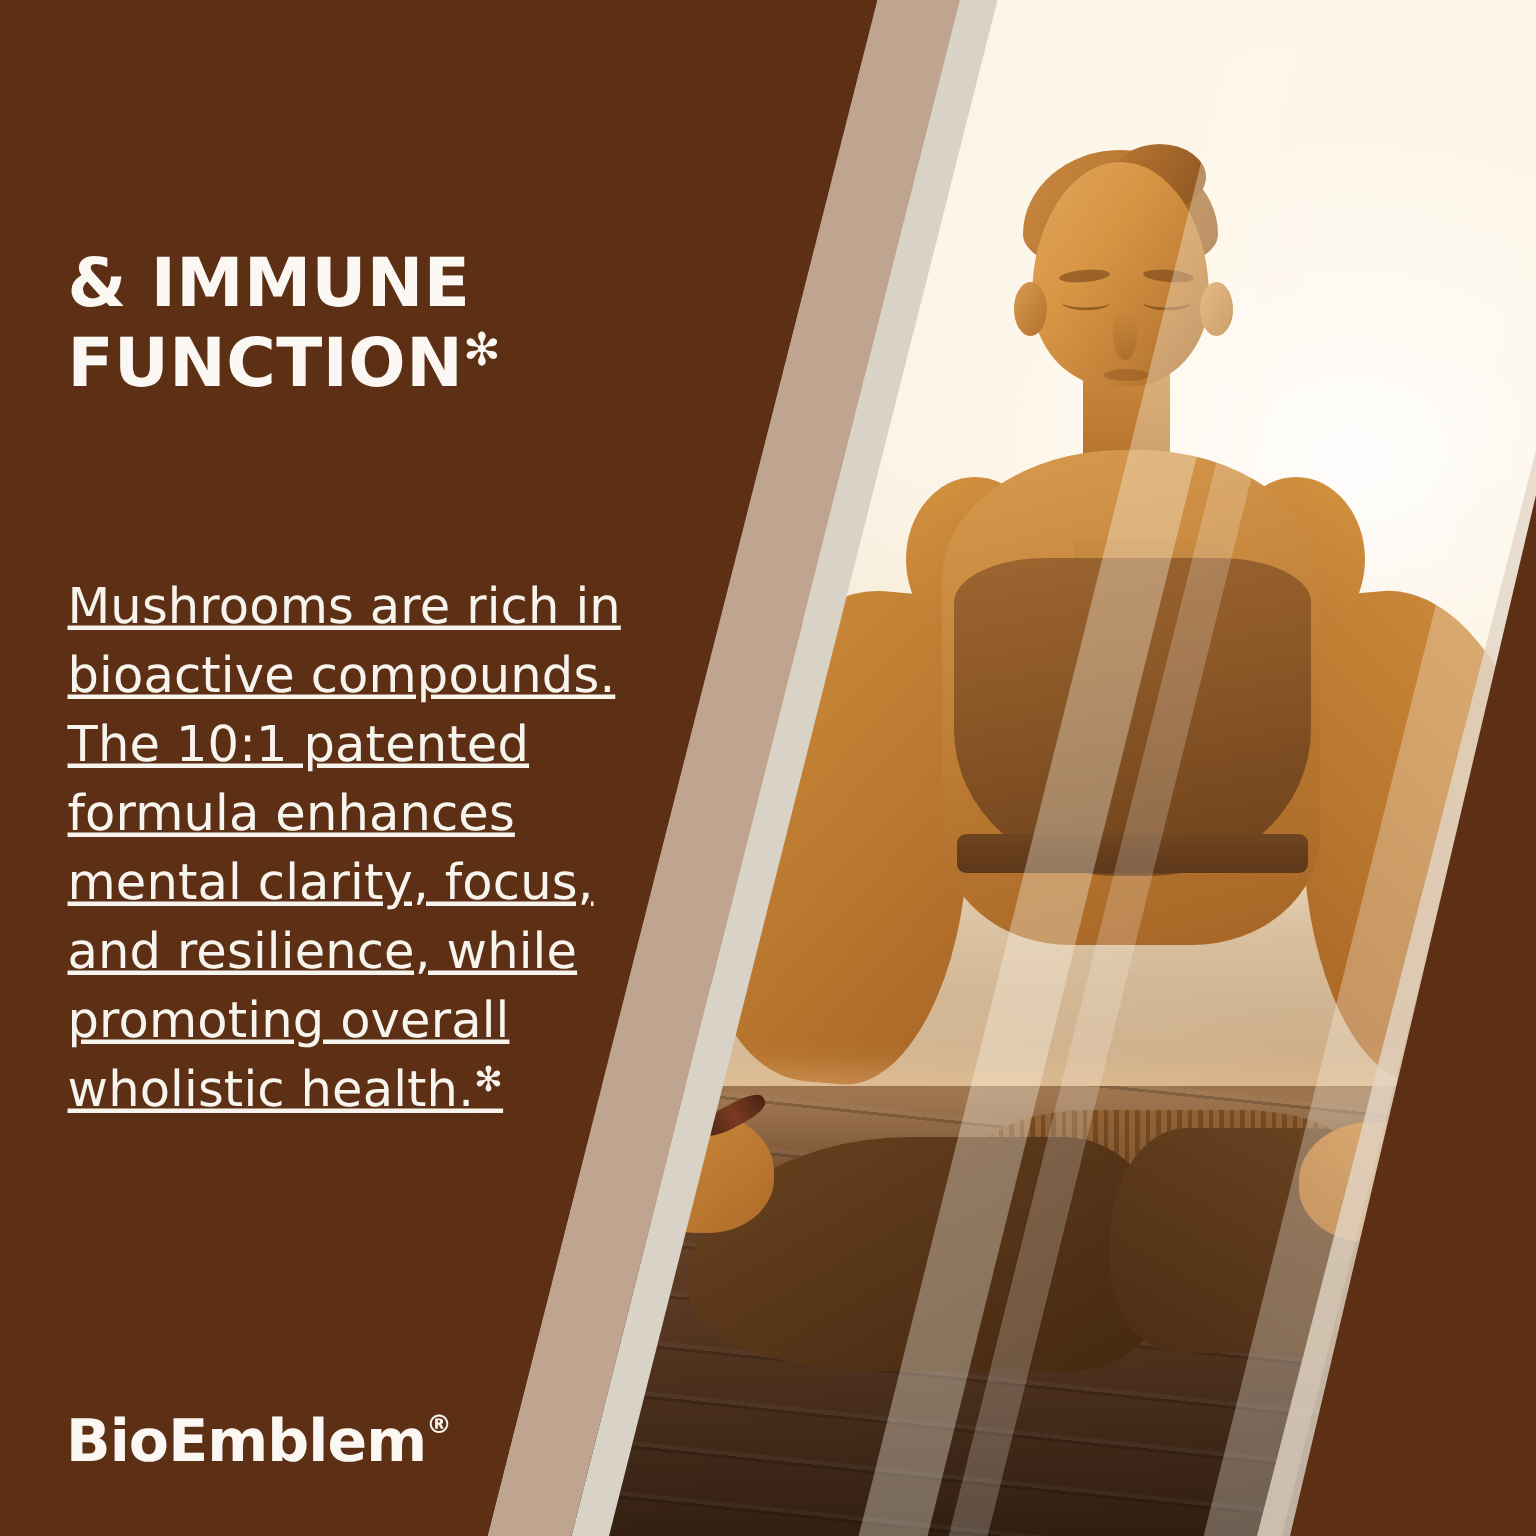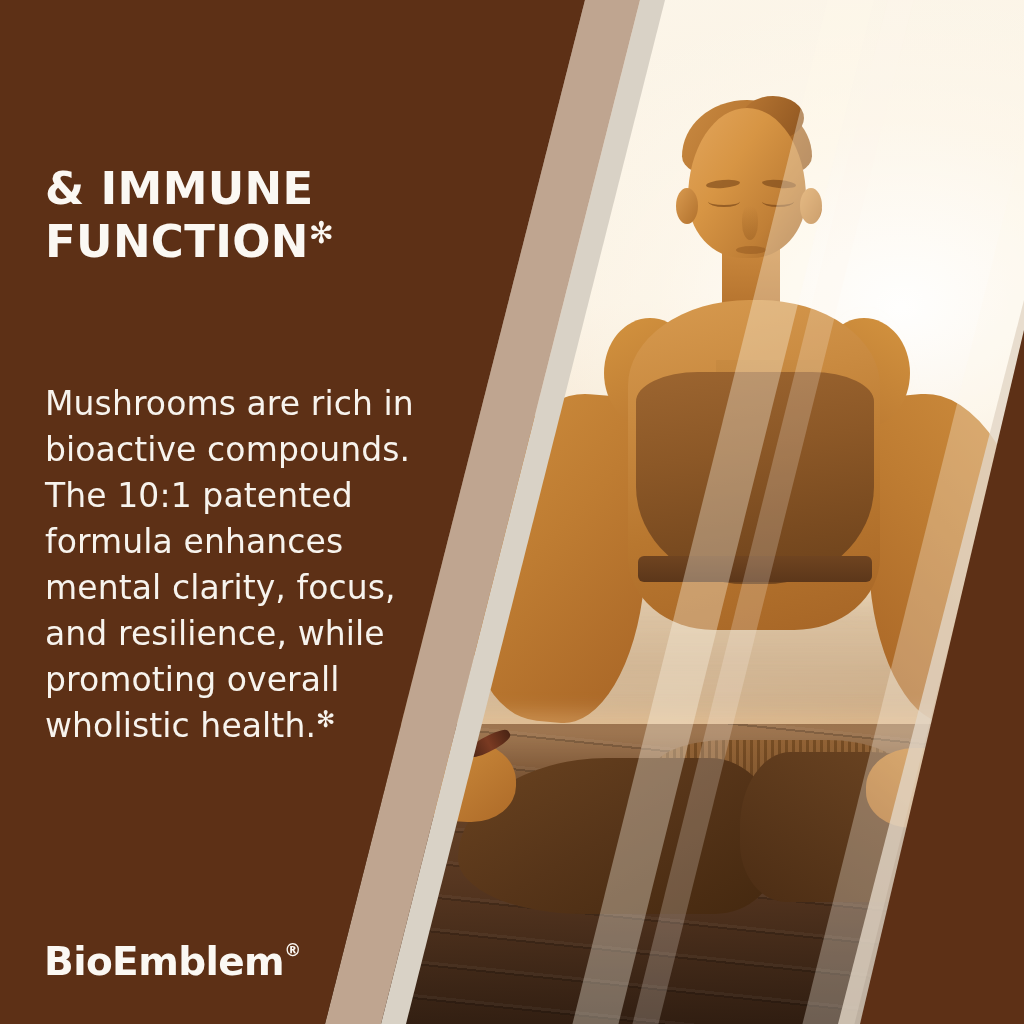--- a/index.html
+++ b/index.html
@@ -210,21 +210,21 @@
     font-size:45px;line-height:53px;
     font-weight:bold;letter-spacing:.3px;
     text-transform:uppercase;
   }
   #headline .star{font-size:30px;vertical-align:14px;line-height:0;}
 
   #bodycopy{
     position:absolute;left:45px;top:348px;width:400px;
     color:#F7F3ED;
     font-size:33px;line-height:46px;
-    font-weight:400;letter-spacing:.1px;
+    font-weight:400;letter-spacing:.1px;text-decoration:underline;
   }
   #bodycopy .star{font-size:23px;vertical-align:10px;line-height:0;}
 
   #logo{
     position:absolute;left:44px;top:940px;
     color:#FBF8F3;
     font-size:39px;line-height:44px;
     font-weight:bold;letter-spacing:-.6px;text-align:right;
   }
   #logo .reg{font-size:17px;vertical-align:19px;line-height:0;font-weight:bold;}

